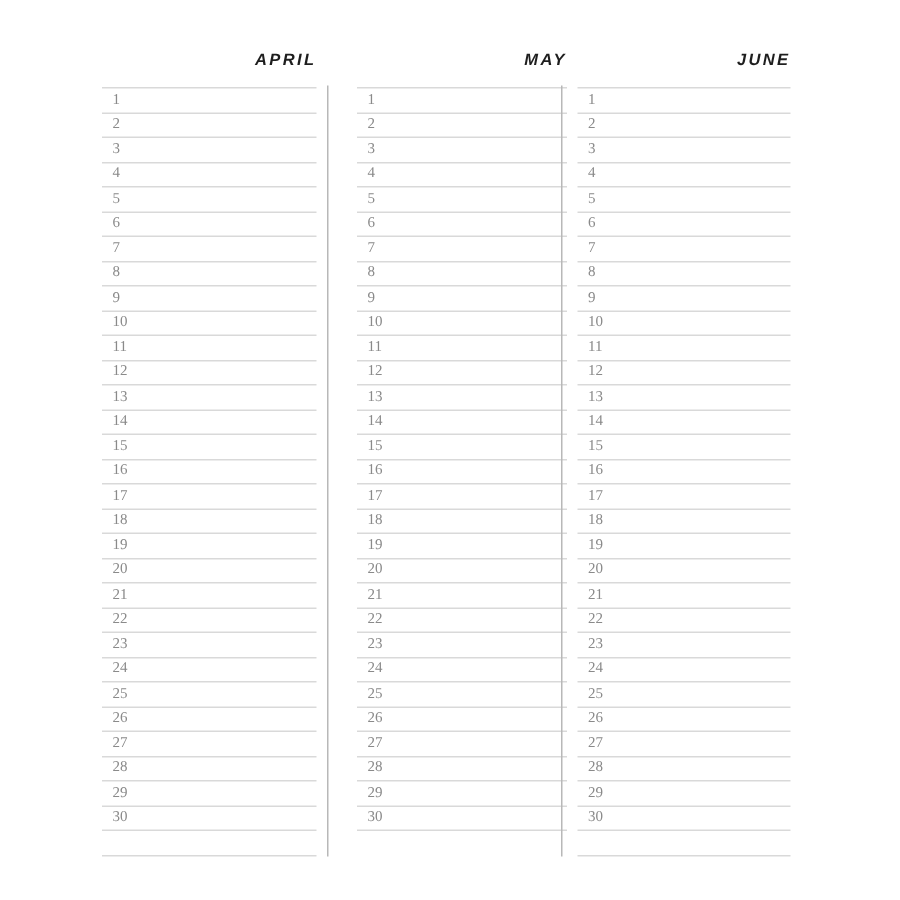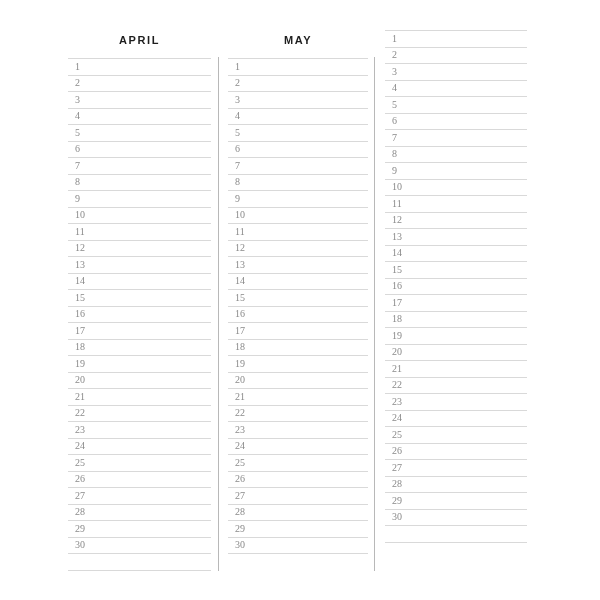--- a/index.html
+++ b/index.html
@@ -17,32 +17,33 @@
   .page {
     position: absolute;
     inset: 0;
     background: var(--bg, #ffffff);
   }
   .col {
     position: absolute;
     top: 30px;
   }
   .col-april { left: 68px;  width: 143px; }
-  .col-may   { left: 228px; width: 140px; }
+  .col-may   { left: 238px; width: 140px; }
   .col-june  { left: 385px; width: 142px; }
   .col-header {
     height: 28px;
     box-sizing: border-box;
     padding-top: 4px;
-    text-align: center;
+    text-align: right;
     font-size: 11px;
     font-weight: bold;
     letter-spacing: 1.6px;
     color: var(--header-color, #1e1e1e);
     font-family: "Liberation Sans", sans-serif;
+    font-style: italic;
   }
   .rows {
     border-top: 1px solid var(--line-color, #d9d9d9);
   }
   .row {
     box-sizing: border-box;
     height: 16.5px;
     border-bottom: 1px solid var(--line-color, #d9d9d9);
     display: flex;
     align-items: center;
@@ -262,20 +263,21 @@
         </div>
         <div class="row">
           <span class="day-num">30</span>
         </div>
       </div>
   </section>
 
   <div class="divider divider-2"></div>
 
   <section class="col col-june">
+    <div class="col-header">JUNE</div>
     <div class="rows">
         <div class="row">
           <span class="day-num">1</span>
         </div>
         <div class="row">
           <span class="day-num">2</span>
         </div>
         <div class="row">
           <span class="day-num">3</span>
         </div>

